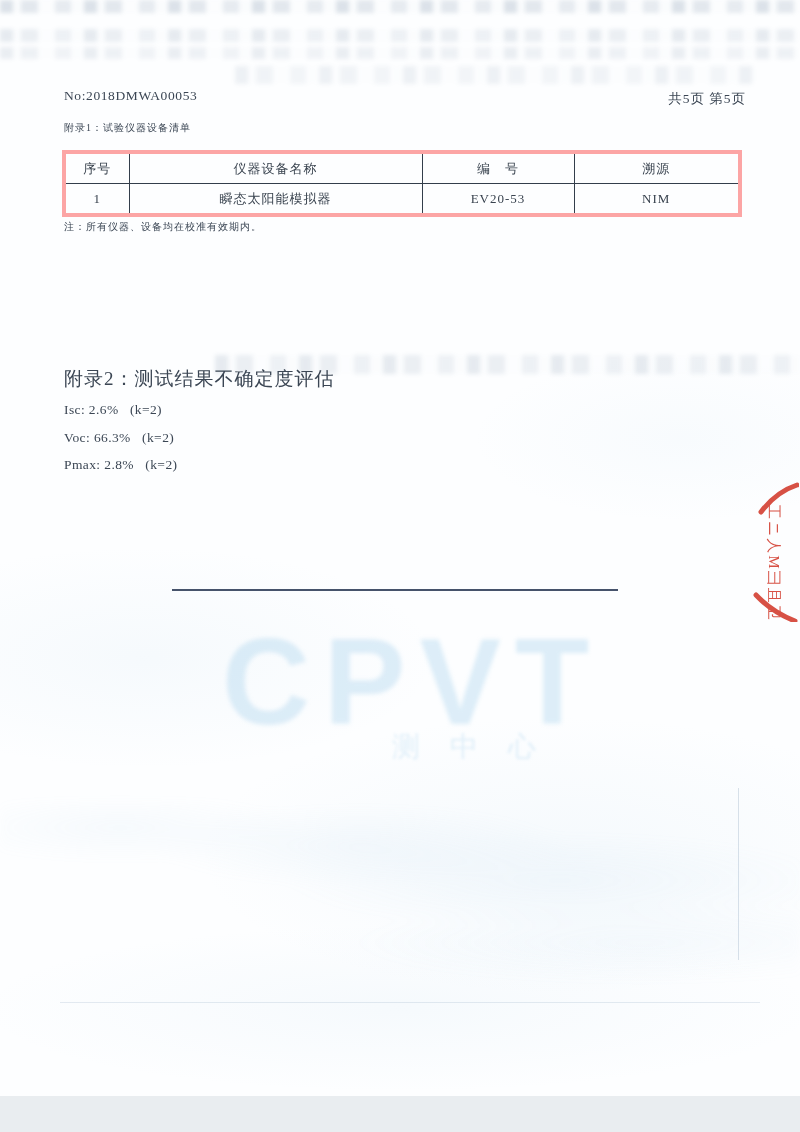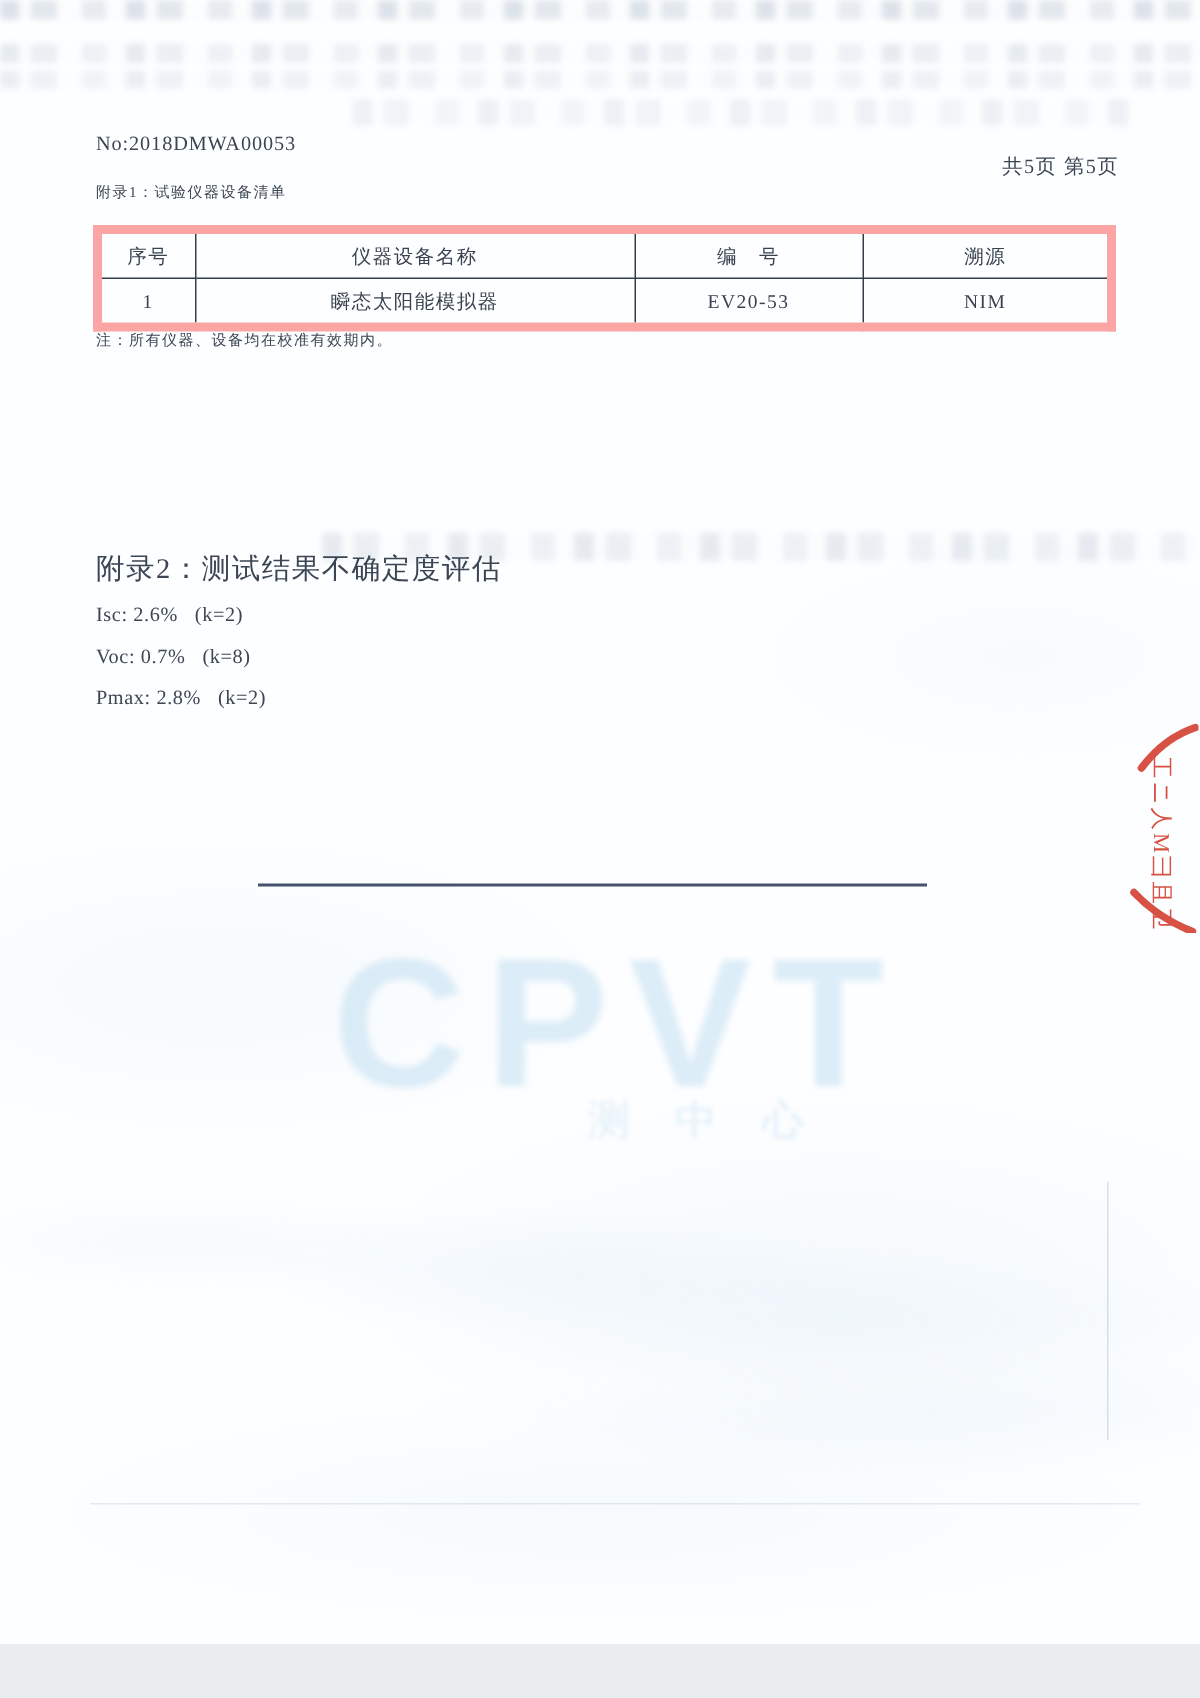--- a/index.html
+++ b/index.html
@@ -41,35 +41,35 @@
       radial-gradient(ellipse 300px 60px at 45% 20%, rgba(160,200,228,.18), transparent 70%),
       radial-gradient(ellipse 400px 70px at 70% 35%, rgba(160,200,228,.16), transparent 70%),
       radial-gradient(ellipse 260px 50px at 15% 12%, rgba(160,200,228,.15), transparent 70%),
       radial-gradient(ellipse 420px 60px at 80% 62%, rgba(160,200,228,.14), transparent 70%);
     filter:blur(4px);
   }
   .fold-line-v{position:absolute;left:738px;top:788px;width:1px;height:172px;background:rgba(150,172,195,.35);}
   .fold-line-h{position:absolute;left:60px;top:1002px;width:700px;height:1px;background:rgba(160,182,205,.28);}
 
   .doc-no{position:absolute;left:64px;top:88px;font-size:13.5px;letter-spacing:.6px;}
-  .page-info{position:absolute;right:54px;top:102px;font-size:13.5px;letter-spacing:1px;}
+  .page-info{position:absolute;right:54px;top:90px;font-size:13.5px;letter-spacing:1px;}
 
   .appendix-title{position:absolute;left:64px;top:121px;font-size:10px;letter-spacing:1px;}
 
   table.equip{
     position:absolute;left:62px;top:150px;
     border-collapse:collapse;table-layout:fixed;width:676px;
     font-size:13px;color:#39434f;
   }
   table.equip th,table.equip td{
     border:1.5px solid #333e4b;
     height:29px;text-align:center;vertical-align:middle;
     font-weight:normal;letter-spacing:1px;padding:0;
   }
-  table.equip{border:6px solid #fca5a5;}
+  table.equip{border:4px solid #fca5a5;}
   .col-idx{width:65px;}.col-name{width:293px;}.col-no{width:152px;}.col-src{width:166px;}
 
   .note{position:absolute;left:64px;top:220px;font-size:10px;letter-spacing:1px;}
 
   .appendix2-title{position:absolute;left:64px;top:366px;font-size:19px;letter-spacing:1px;}
   .unc{position:absolute;left:64px;font-size:13.5px;white-space:pre;letter-spacing:.4px;text-align:center;}
   .unc.i0{top:402px;}
   .unc.i1{top:430px;}
   .unc.i2{top:457px;}
 
@@ -140,21 +140,21 @@
       <td>EV20-53</td>
       <td>NIM</td>
     </tr>
   </tbody>
     </table>
 
   <div class="note">注：所有仪器、设备均在校准有效期内。</div>
 
   <div class="appendix2-title">附录2：测试结果不确定度评估</div>
   <div class="unc i0">Isc: 2.6%   (k=2)</div>
-  <div class="unc i1">Voc: 0.7%   (k=8)</div>
+  <div class="unc i1">Voc: 66.3%   (k=2)</div>
   <div class="unc i2">Pmax: 2.8%   (k=2)</div>
 
   <div class="end-divider"></div>
 
   <svg class="edge-stamp" viewBox="0 0 48 140">
     <path d="M10,30 Q25,10 46,3" stroke-width="5"></path>
     <path d="M5,113 Q21,130 44,139" stroke-width="5"></path>
     <text transform="translate(18,22) rotate(90)">工ニ人M彐且卫</text>
   </svg>
 

